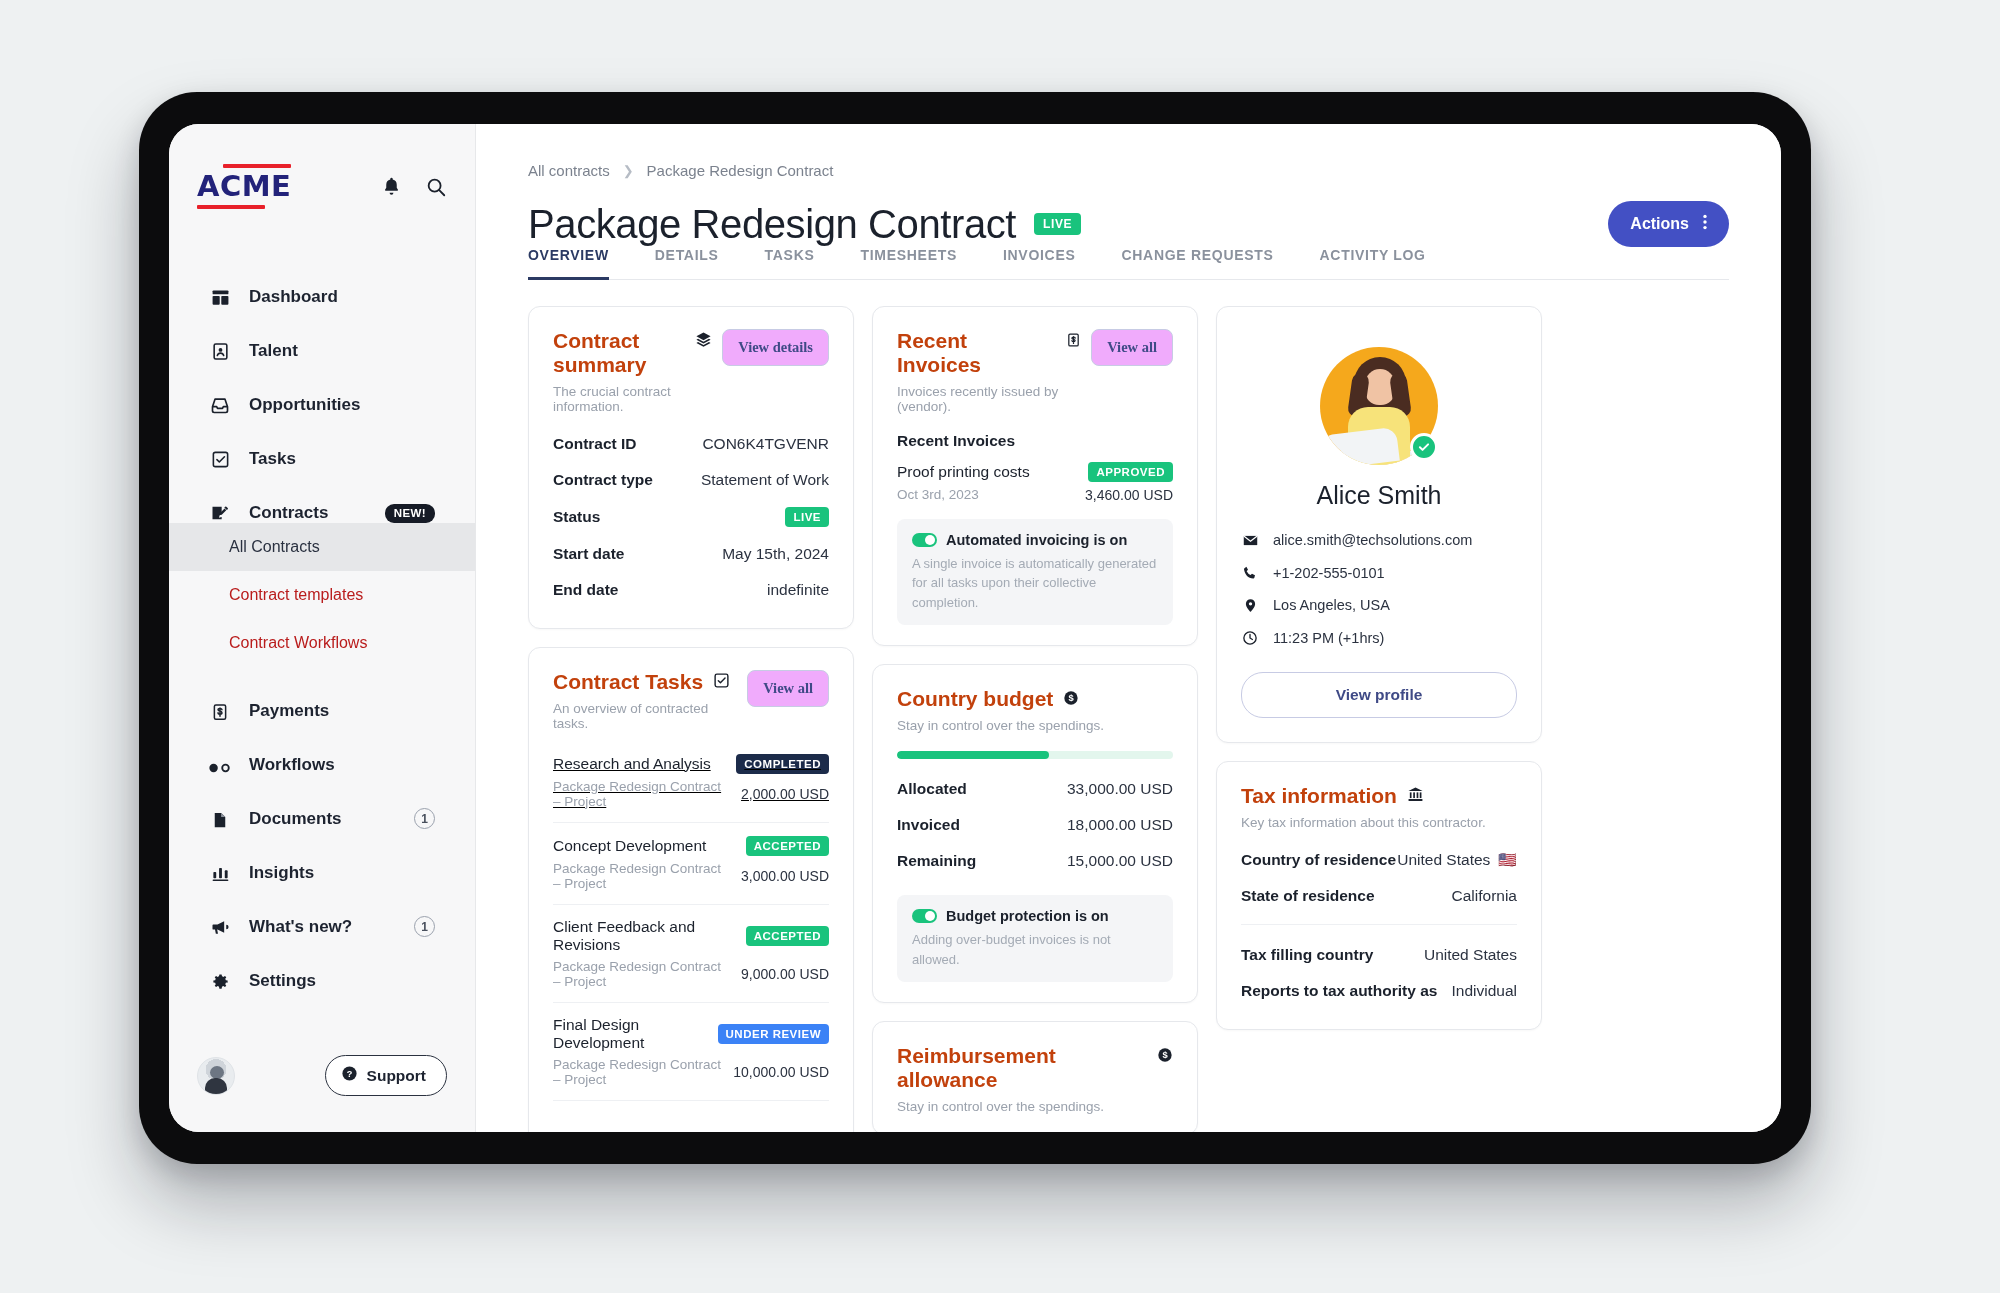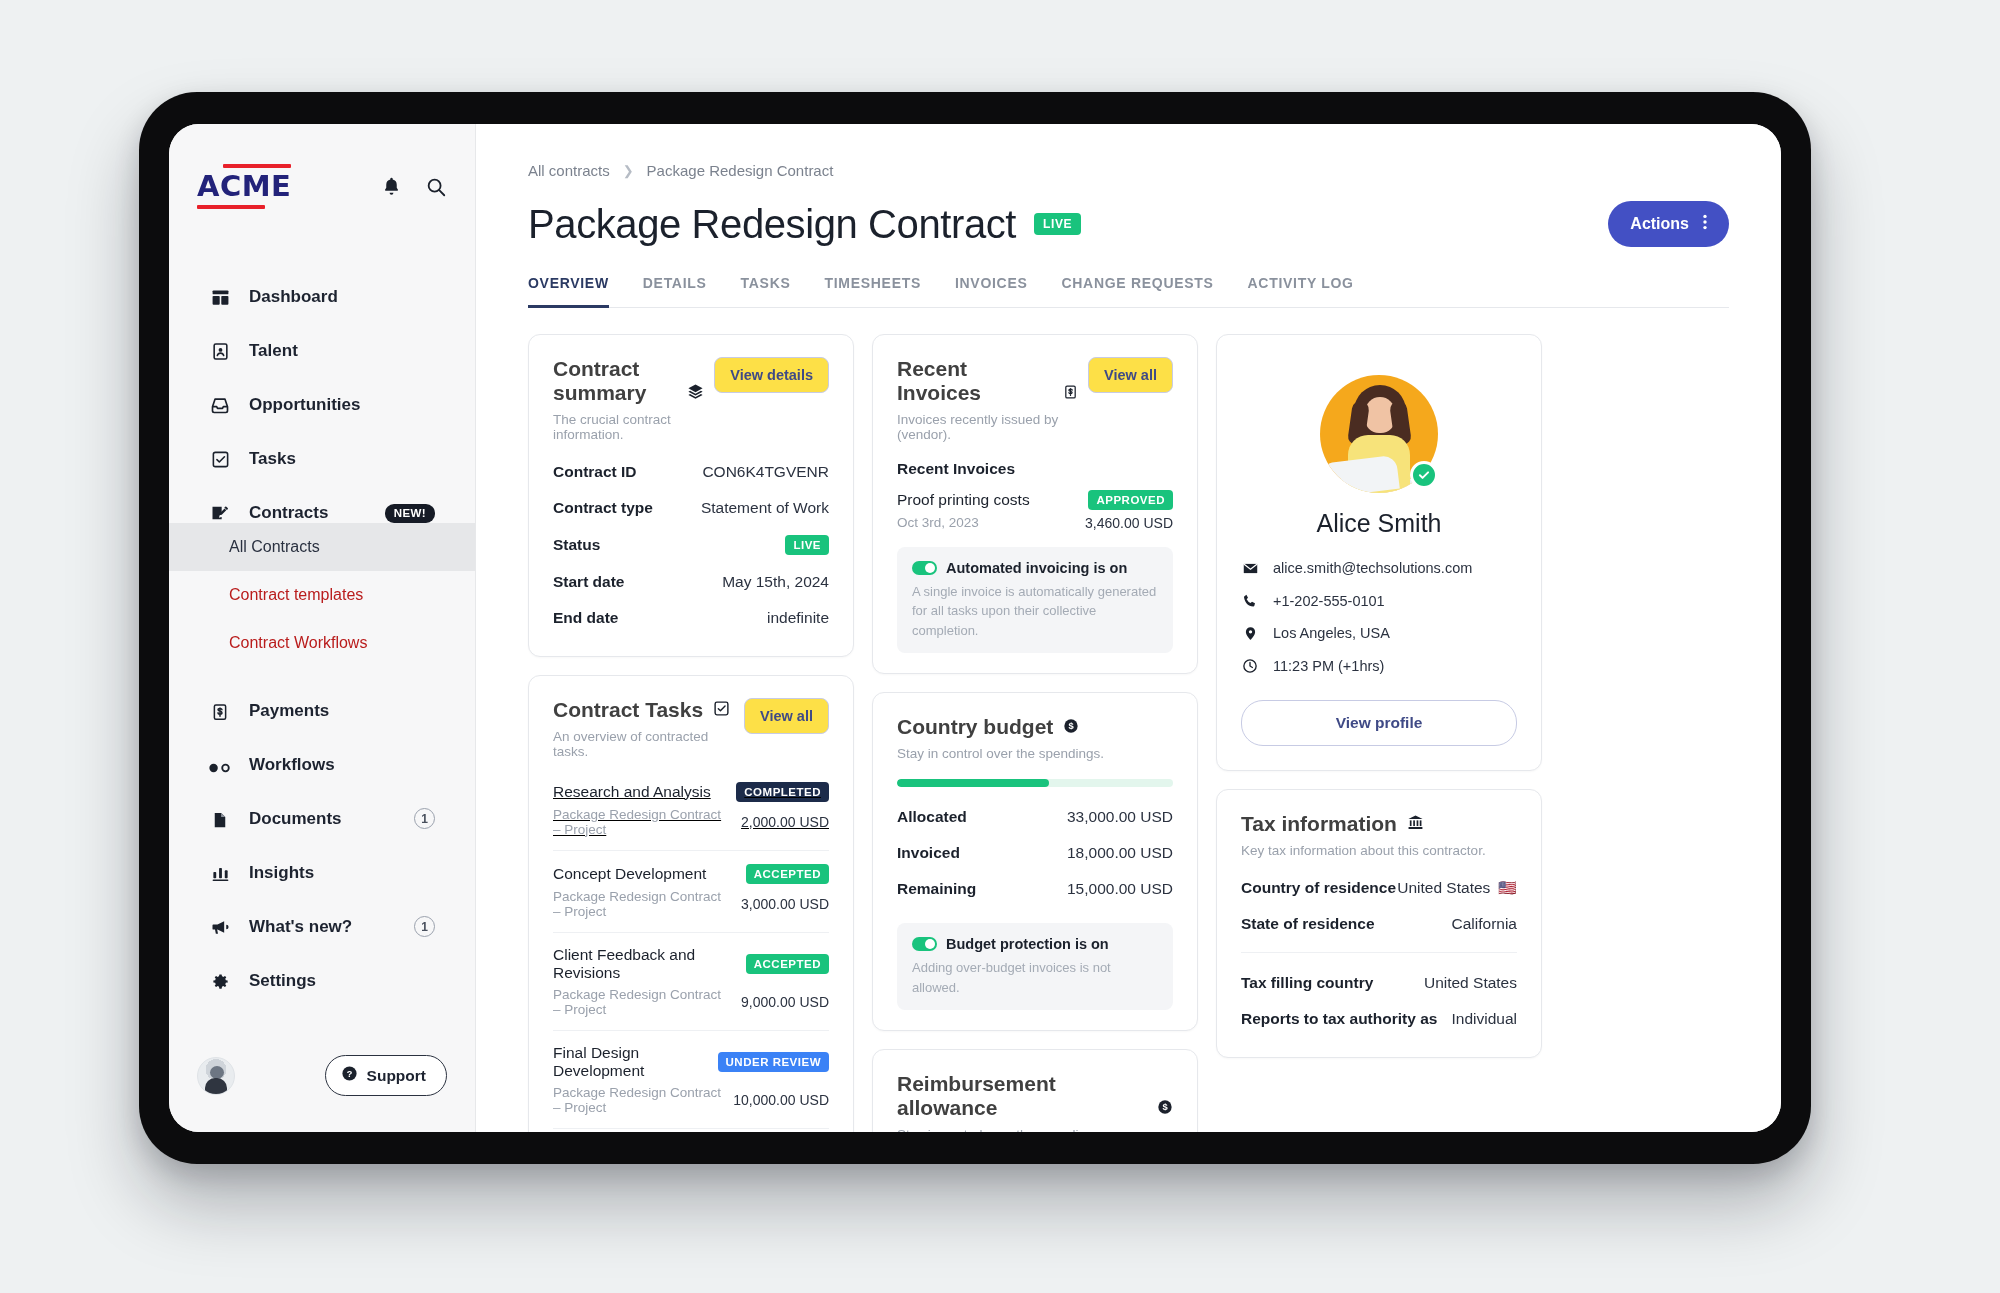--- a/index.html
+++ b/index.html
@@ -119,47 +119,47 @@
     letter-spacing: .6px; padding: 4px 9px; border-radius: 4px;
   }
   .actions-btn {
     display:flex; align-items:center; gap: 14px;
     background: #4350c4; color: #fff; border: none;
     border-radius: 24px; padding: 13px 22px;
     font-size: 16px; font-weight: 600; cursor: pointer;
     font-family: "Liberation Sans", sans-serif;
   }
 
-  .tabs { display:flex; gap: 34px; margin-top: 28px; border-bottom: 1.5px solid #e6e8ec; }
+  .tabs { display:flex; gap: 46px; border-bottom: 1.5px solid #e6e8ec; }
   .tab {
     font-size: 14px; font-weight: 700; letter-spacing: .7px;
     color: #8a919d; padding-bottom: 14px; cursor: pointer;
     border-bottom: 3px solid transparent; margin-bottom: -1.5px;
   }
   .tab.active { color: #2b3a63; border-bottom-color: #2b3a63; }
 
   
   .cols { display: flex; gap: 18px; margin-top: 26px; }
   .col { display:flex; flex-direction: column; gap: 18px; }
   .col-1 { width: 326px; flex: 0 0 326px; }
   .col-2 { width: 326px; flex: 0 0 326px; }
   .col-3 { width: 326px; flex: 0 0 326px; }
 
   .card {
     background: #fff; border: 1px solid #e6e8ec; border-radius: 12px;
     padding: 22px 24px 20px 24px;
     box-shadow: 0 1px 2px rgba(20,25,40,.03);
   }
   .card-head { display:flex; align-items:flex-start; justify-content:space-between; gap: 10px; }
-  .card-title { display:flex; align-items:flex-end; gap: 10px; font-size: 21px; font-weight: 700; color: #404040; }
+  .card-title { display:flex; align-items:flex-start; gap: 10px; font-size: 21px; font-weight: 700; color: #c2410c; }
   .card-sub { font-size: 13.5px; color: #9aa1ac; margin-top: 7px; }
   .ghost-btn {
-    border: 1.4px solid #c7cbe4; background: #fde047; color: #3f4a86;
+    border: 1.4px solid #c7cbe4; background: #f0abfc; color: #3f4a86;
     border-radius: 8px; padding: 9px 15px; font-size: 14.5px; font-weight: 600;
-    cursor: pointer; white-space: nowrap; font-family: Liberation Sans, sans-serif;
+    cursor: pointer; white-space: nowrap; font-family: Liberation Serif, serif;
   }
 
   .kv { display:flex; align-items:center; justify-content:space-between; padding: 9px 0; }
   .kv .k { font-size: 15.5px; font-weight: 700; color: #1b212c; }
   .kv .v { font-size: 15.5px; color: #2b3240; }
   .kv-list { margin-top: 12px; }
 
   .task { padding: 13px 0; border-top: 1px solid #eef0f3; }
   .task:first-child { border-top: none; text-decoration: underline; }
   .task-row1 { display:flex; align-items:center; justify-content:space-between; gap: 18px; }

